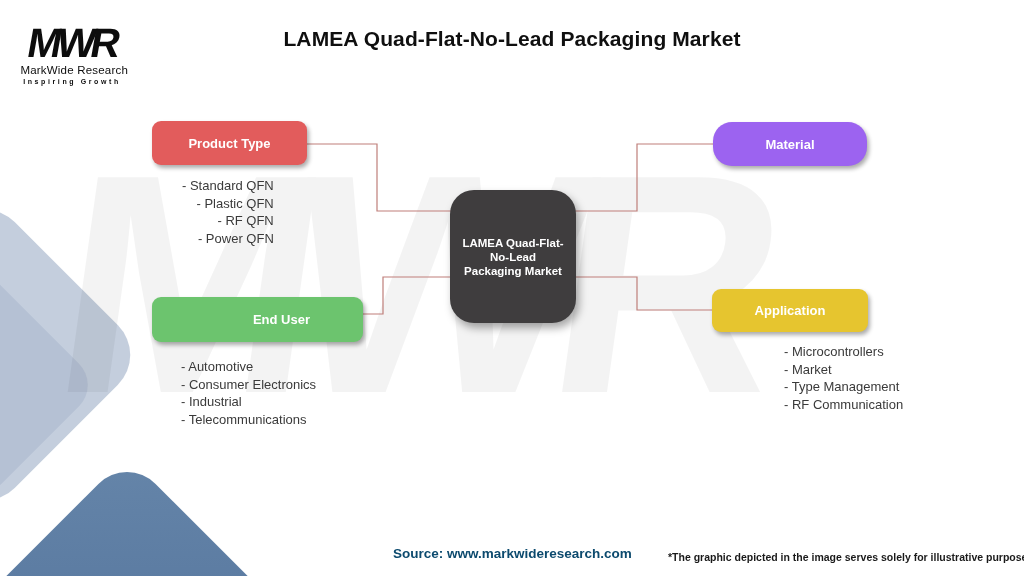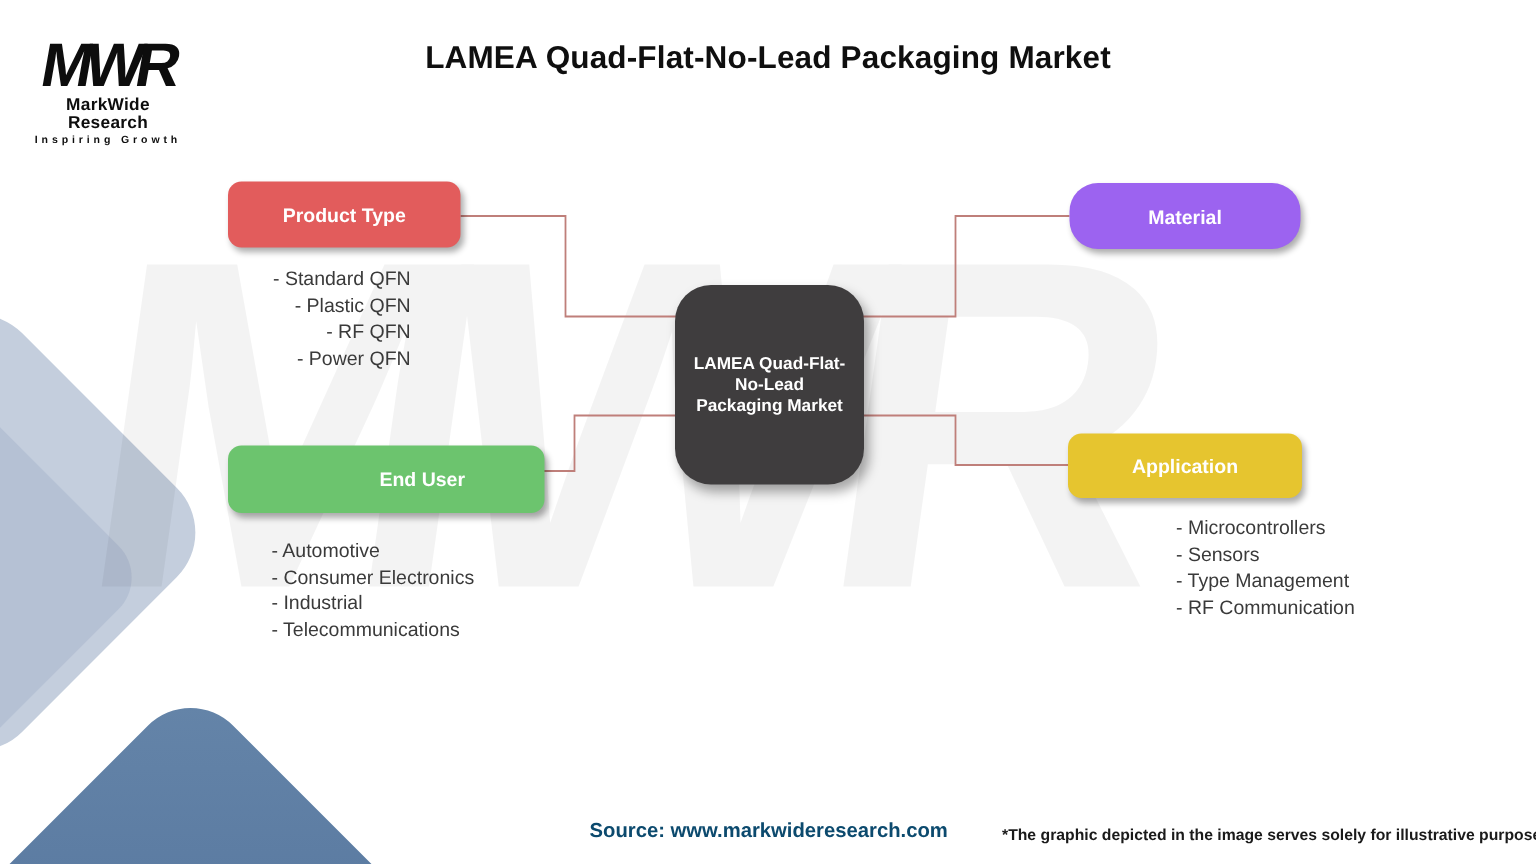--- a/index.html
+++ b/index.html
@@ -27,21 +27,21 @@
     font-size:312px;font-weight:bold;line-height:1;
     letter-spacing:-30px;color:#000;opacity:0.045;
     transform:skewX(-8deg);white-space:nowrap;user-select:none;
   }
   
   .logo{position:absolute;left:16px;top:24px;width:112px;text-align:center;color:#0d0d0d;}
   .logo-mark{
     font-size:41px;font-weight:bold;line-height:.95;
     letter-spacing:-5px;transform:skewX(-10deg);display:inline-block;
   }
-  .logo-name{font-size:11.5px;font-weight:bold;letter-spacing:.2px;margin-top:1px;}
+  .logo-name{font-size:11.5px;font-weight:normal;letter-spacing:.2px;margin-top:1px;text-align:right;}
   .logo-tagline{font-size:7px;font-weight:bold;letter-spacing:2.6px;margin-top:2px;}
   
   .page-title{
     position:absolute;left:0;top:27px;width:1024px;text-align:center;
     font-size:21px;font-weight:bold;color:#0f0f0f;letter-spacing:.1px;
   }
   
   svg.connectors{position:absolute;left:0;top:0;}
   
   .cat-box{
@@ -125,21 +125,21 @@
     <li>- Consumer Electronics</li>
     <li>- Industrial</li>
     <li>- Telecommunications</li>
   </ul>
 
   <div class="cat-box box-application" style="background-color: rgb(230, 197, 47);">
     <span>Application</span>
   </div>
   <ul class="item-list list-application">
     <li>- Microcontrollers</li>
-    <li>- Sensors</li>
+    <li>- Market</li>
     <li>- Type Management</li>
     <li>- RF Communication</li>
   </ul>
 
   <div class="source-line">Source: www.markwideresearch.com</div>
   <div class="footnote">*The graphic depicted in the image serves solely for illustrative purposes</div>
 
 </div>
 
 </body></html>

